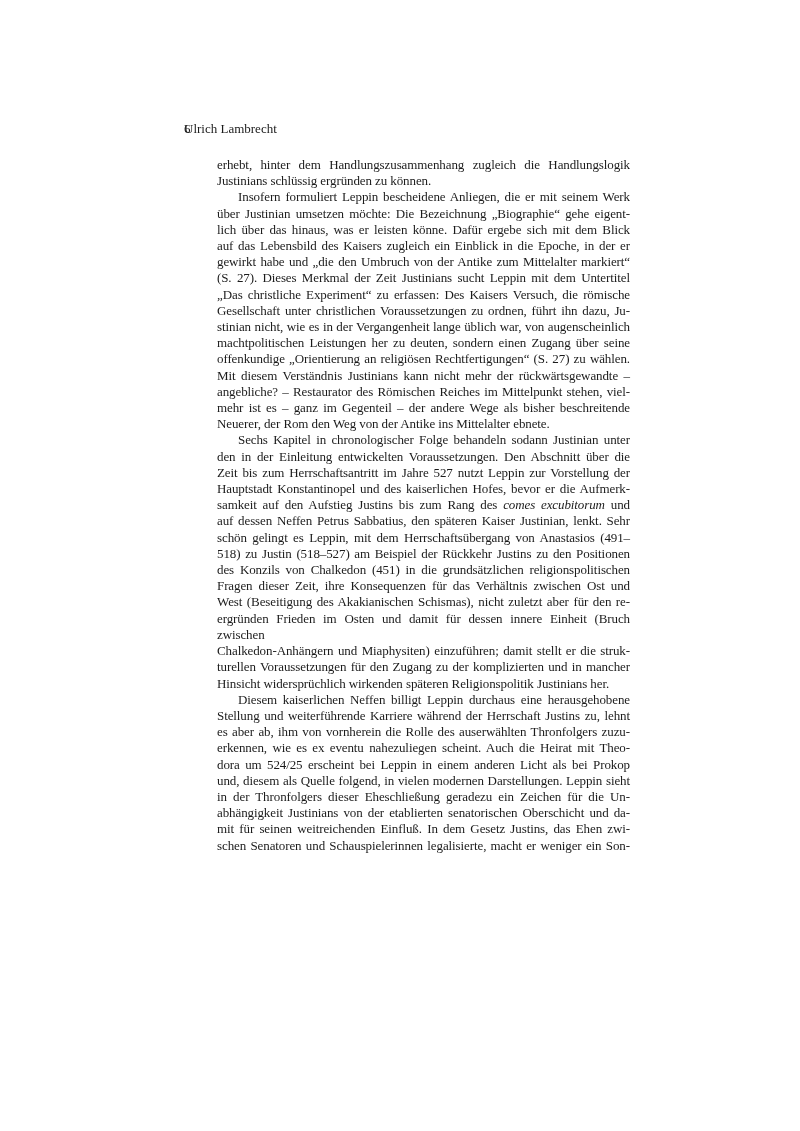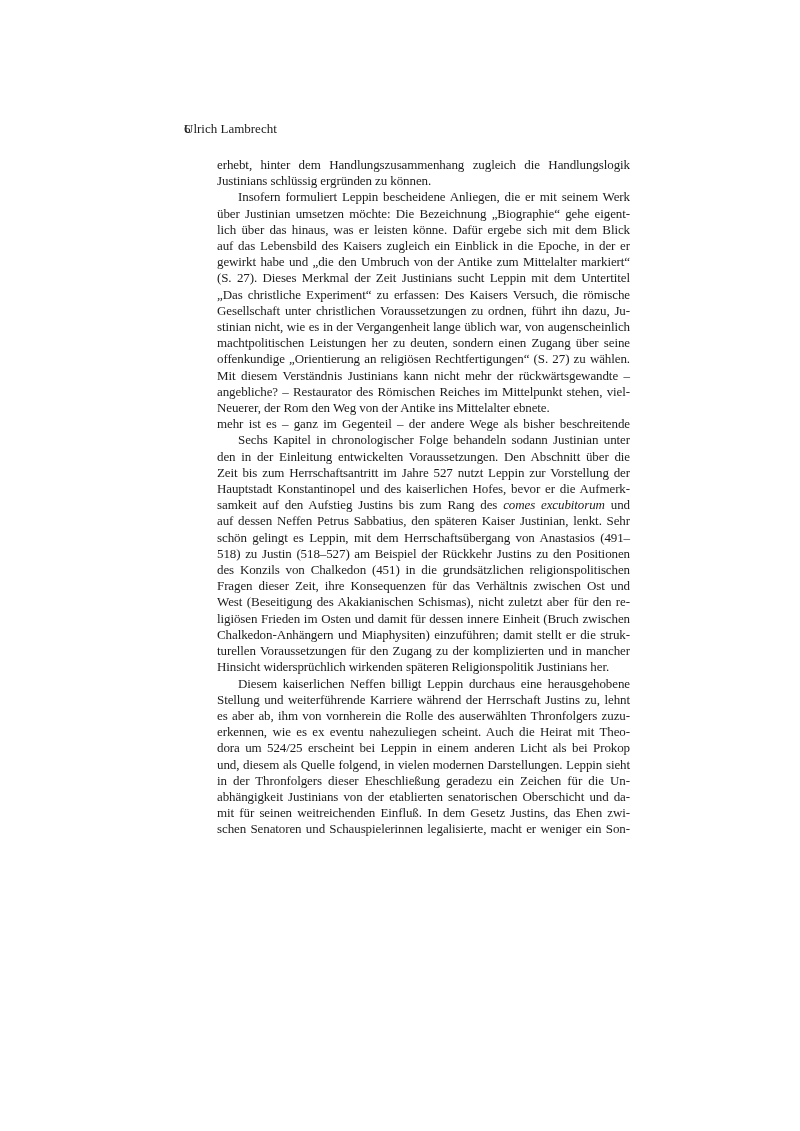--- a/index.html
+++ b/index.html
@@ -77,36 +77,36 @@
           <div class="line">auf das Lebensbild des Kaisers zugleich ein Einblick in die Epoche, in der er</div>
           <div class="line">gewirkt habe und „die den Umbruch von der Antike zum Mittelalter markiert“</div>
           <div class="line">(S. 27). Dieses Merkmal der Zeit Justinians sucht Leppin mit dem Untertitel</div>
           <div class="line">„Das christliche Experiment“ zu erfassen: Des Kaisers Versuch, die römische</div>
           <div class="line">Gesellschaft unter christlichen Voraussetzungen zu ordnen, führt ihn dazu, Ju-</div>
           <div class="line">stinian nicht, wie es in der Vergangenheit lange üblich war, von augenscheinlich</div>
           <div class="line">machtpolitischen Leistungen her zu deuten, sondern einen Zugang über seine</div>
           <div class="line">offenkundige „Orientierung an religiösen Rechtfertigungen“ (S. 27) zu wählen.</div>
           <div class="line">Mit diesem Verständnis Justinians kann nicht mehr der rückwärtsgewandte –</div>
           <div class="line">angebliche? – Restaurator des Römischen Reiches im Mittelpunkt stehen, viel-</div>
+          <div class="line">mehr ist es – ganz im Gegenteil – der andere Wege als bisher beschreitende</div>
           <div class="line end">Neuerer, der Rom den Weg von der Antike ins Mittelalter ebnete.</div>
-          <div class="line">mehr ist es – ganz im Gegenteil – der andere Wege als bisher beschreitende</div>
         </div>
         <div class="paragraph">
           <div class="line indent">Sechs Kapitel in chronologischer Folge behandeln sodann Justinian unter</div>
           <div class="line">den in der Einleitung entwickelten Voraussetzungen. Den Abschnitt über die</div>
           <div class="line">Zeit bis zum Herrschaftsantritt im Jahre 527 nutzt Leppin zur Vorstellung der</div>
           <div class="line">Hauptstadt Konstantinopel und des kaiserlichen Hofes, bevor er die Aufmerk-</div>
           <div class="line">samkeit auf den Aufstieg Justins bis zum Rang des <i>comes excubitorum</i> und</div>
           <div class="line">auf dessen Neffen Petrus Sabbatius, den späteren Kaiser Justinian, lenkt. Sehr</div>
           <div class="line">schön gelingt es Leppin, mit dem Herrschaftsübergang von Anastasios (491–</div>
           <div class="line">518) zu Justin (518–527) am Beispiel der Rückkehr Justins zu den Positionen</div>
           <div class="line">des Konzils von Chalkedon (451) in die grundsätzlichen religionspolitischen</div>
           <div class="line">Fragen dieser Zeit, ihre Konsequenzen für das Verhältnis zwischen Ost und</div>
           <div class="line">West (Beseitigung des Akakianischen Schismas), nicht zuletzt aber für den re-</div>
-          <div class="line">ligiösen Frieden im Osten und damit für dessen innere Einheit (Bruch zwischen</div>
+          <div class="line">ergründen Frieden im Osten und damit für dessen innere Einheit (Bruch zwischen</div>
           <div class="line">Chalkedon-Anhängern und Miaphysiten) einzuführen; damit stellt er die struk-</div>
           <div class="line">turellen Voraussetzungen für den Zugang zu der komplizierten und in mancher</div>
           <div class="line end">Hinsicht widersprüchlich wirkenden späteren Religionspolitik Justinians her.</div>
         </div>
         <div class="paragraph">
           <div class="line indent">Diesem kaiserlichen Neffen billigt Leppin durchaus eine herausgehobene</div>
           <div class="line">Stellung und weiterführende Karriere während der Herrschaft Justins zu, lehnt</div>
           <div class="line">es aber ab, ihm von vornherein die Rolle des auserwählten Thronfolgers zuzu-</div>
           <div class="line">erkennen, wie es ex eventu nahezuliegen scheint. Auch die Heirat mit Theo-</div>
           <div class="line">dora um 524/25 erscheint bei Leppin in einem anderen Licht als bei Prokop</div>

